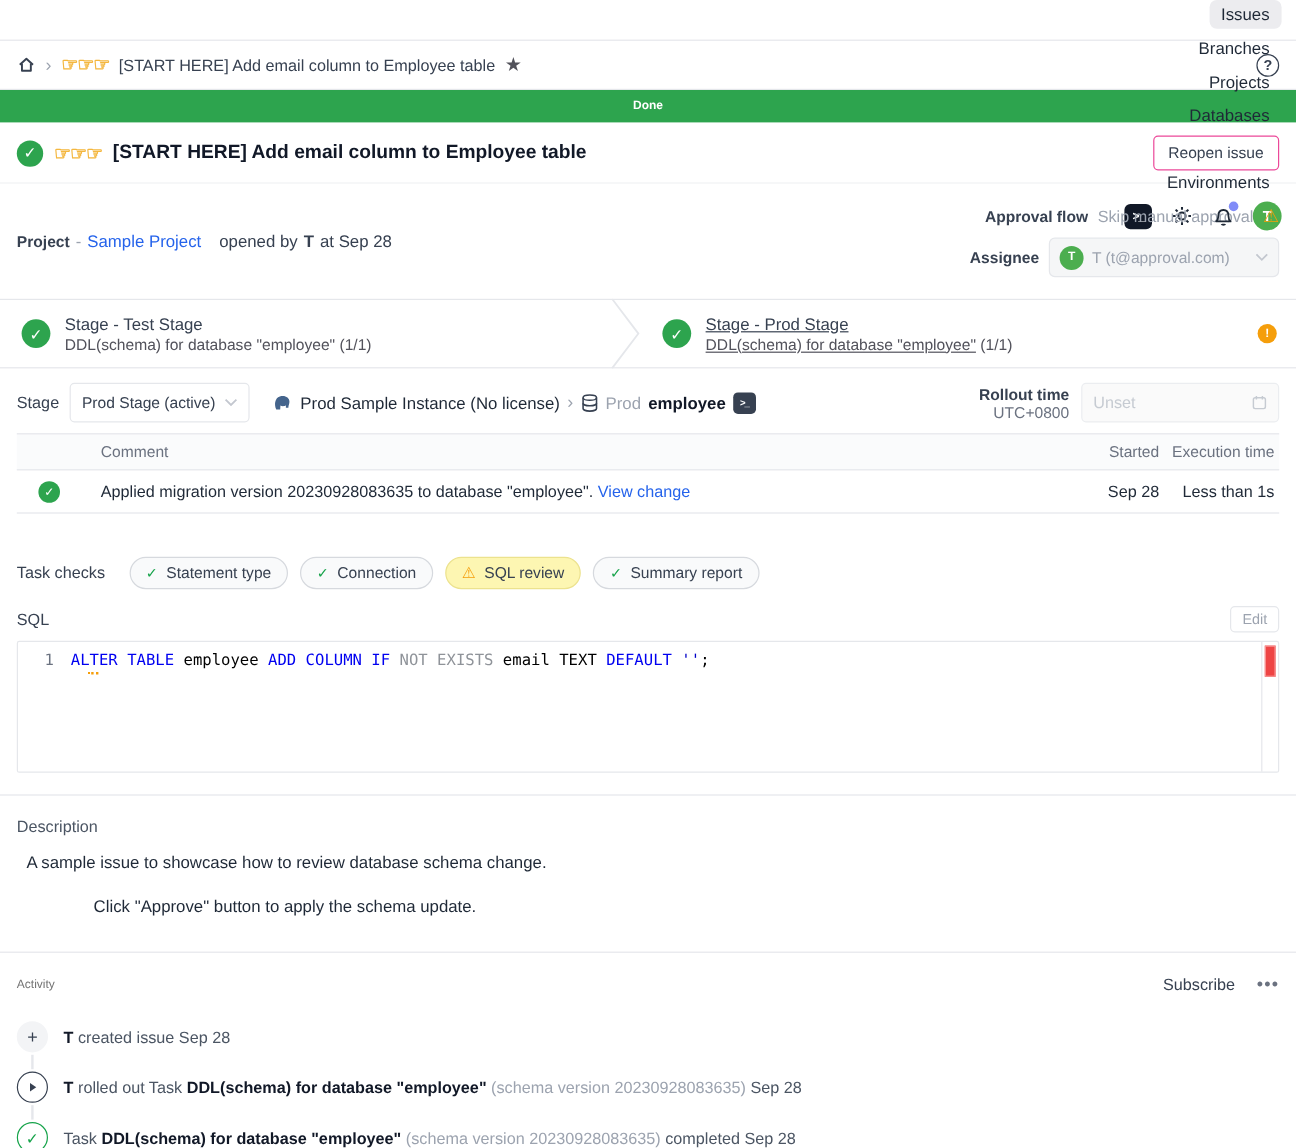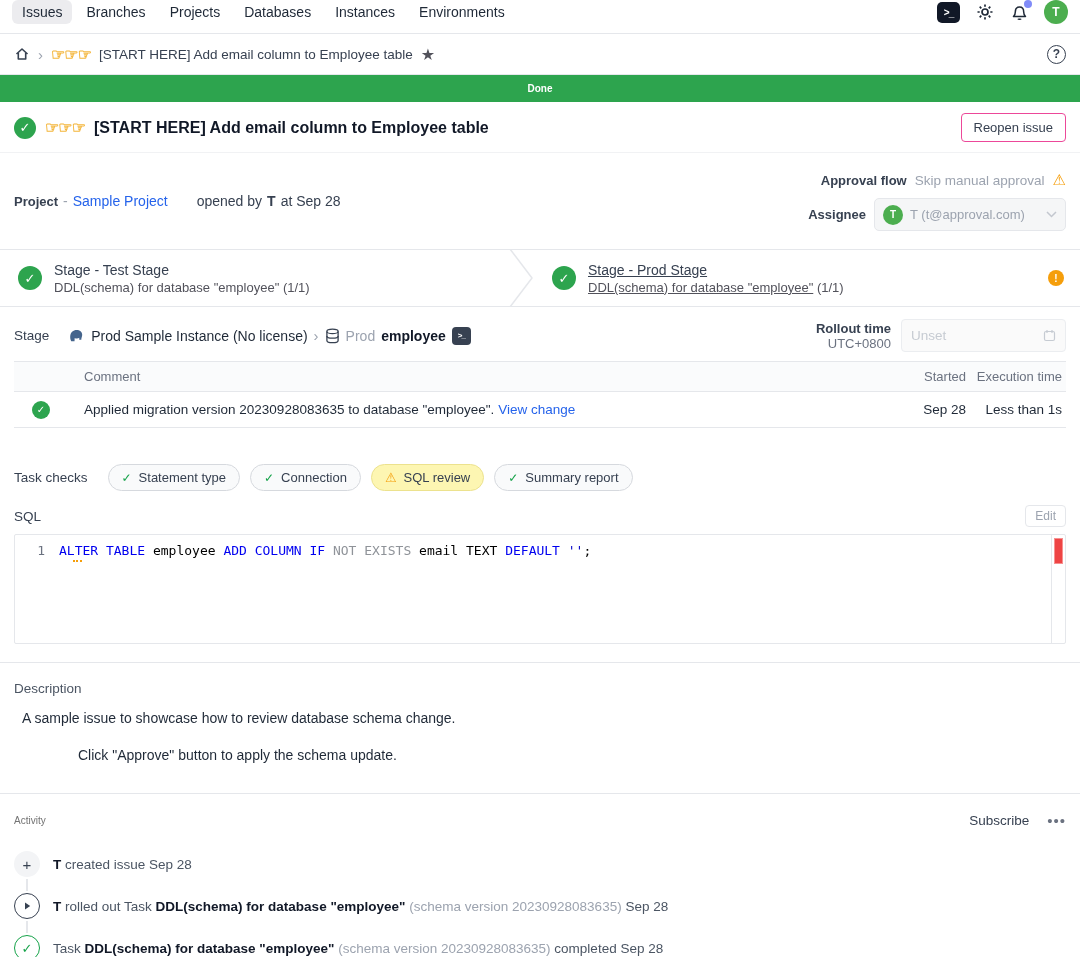--- a/index.html
+++ b/index.html
@@ -1,20 +1,20 @@
 <!DOCTYPE html>
 <html><head>
 <meta charset="utf-8">
 <style>
   * { margin:0; padding:0; box-sizing:border-box; }
   html,body { width:1080px; height:957px; overflow:hidden; background:#fff;
     font-family:"Liberation Sans", sans-serif; color:#1f2937; }
 
   
-  .topnav { height:34px; display:flex; align-items:flex-start; padding:0 12px; gap:4px; border-bottom:1px solid #e5e7eb; }
+  .topnav { height:34px; display:flex; align-items:flex-end; padding:0 12px; gap:4px; border-bottom:1px solid #e5e7eb;flex-direction:column; }
   .navtab { font-size:14px; color:#1f2937; padding:4px 10px; border-radius:6px; cursor:pointer; text-decoration:none; }
   .navtab.active { background:#ececef; }
   .nav-right { margin-left:auto; display:flex; align-items:center; gap:15px; }
   .term-icon { width:23px; height:21px; background:#111827; border-radius:5px; color:#fff; font-size:10px; font-weight:bold;
     display:flex; align-items:center; justify-content:center; letter-spacing:-1px; }
   .bell-wrap { position:relative; display:flex; }
   .nav-dot { position:absolute; top:-3px; right:-3px; width:8px; height:8px; border-radius:50%; background:#818cf8; }
   .avatar { width:24px; height:24px; border-radius:50%; background:#4cae4f; color:#fff; font-size:12px; font-weight:bold;
     display:flex; align-items:center; justify-content:center; }
 
@@ -37,21 +37,21 @@
     display:flex; align-items:center; justify-content:center; font-size:13px; flex:none; }
   .issue-title { font-size:16px; font-weight:bold; color:#111827; }
   .btn-outline { margin-left:auto; background:#fff; border:1px solid #ec4899; border-radius:4px;
     padding:6px 12px; font-size:13px; color:#374151; cursor:pointer; font-family:inherit; }
 
   
   .meta { display:flex; padding:18px 14px 0; }
   .meta-left { font-size:14px; color:#374151; display:flex; align-items:center; gap:5px; }
   .meta-left .plabel { font-size:13px; font-weight:bold; color:#374151; }
   .link { color:#2563eb; text-decoration:none; cursor:pointer; }
-  .opened { margin-left:24px; color:#374151; }
+  .opened { margin-left:10px; color:#374151; }
   .meta-right { margin-left:auto; display:flex; flex-direction:column; gap:9px; }
   .meta-row { display:flex; align-items:center; justify-content:flex-end; gap:8px; }
   .meta-label { font-size:13px; font-weight:bold; color:#374151; }
   .muted { color:#9ca3af; }
   .warn { color:#f59e0b; font-size:15px; }
   .assignee-select { width:192px; height:33px; background:#f5f6f7; border:1px solid #e5e7eb; border-radius:5px;
     display:flex; align-items:center; gap:7px; padding:0 8px; cursor:pointer; }
   .avatar-sm { width:20px; height:20px; border-radius:50%; background:#4cae4f; color:#fff; font-size:10px; font-weight:bold;
     display:flex; align-items:center; justify-content:center; flex:none; }
   .assignee-select .val { font-size:13px; color:#9ca3af; flex:1; white-space:nowrap; overflow:hidden; }
@@ -268,20 +268,26 @@
         <span class="u">DDL(schema) for database "employee"</span>
         <span>(1/1)</span>
       </div>
     </div>
     <span class="alert-circle">!</span>
   </div>
 </div>
 
 <div class="stage-bar">
   <span class="lbl">Stage</span>
+  <div class="select-box">
+    <span class="val">Prod Stage (active)</span>
+    <svg width="11" height="7" viewBox="0 0 11 7">
+        <path d="M1 1l4.5 4.5L10 1" stroke="#c3c7cf" stroke-width="1.5" fill="none"></path>
+      </svg>
+  </div>
   <div class="inst">
     <span>
       <svg width="17" height="17" viewBox="0 0 17 17">
           <path d="M3.2 14.2C1.4 10.5 1.8 4.8 6.2 3.4c4-1.3 8 .7 8 4.4 0 2-.9 3-.9 4.9l-2.1.1.1-2c-1 .9-3.6 1-4.6.1l-.2 3.3z" fill="#44648c"></path>
         </svg>
     </span>
     <span>Prod Sample Instance (No license)</span>
     <span class="crumb-sep">›</span>
     <span>
       <svg width="15" height="16" viewBox="0 0 15 16">

